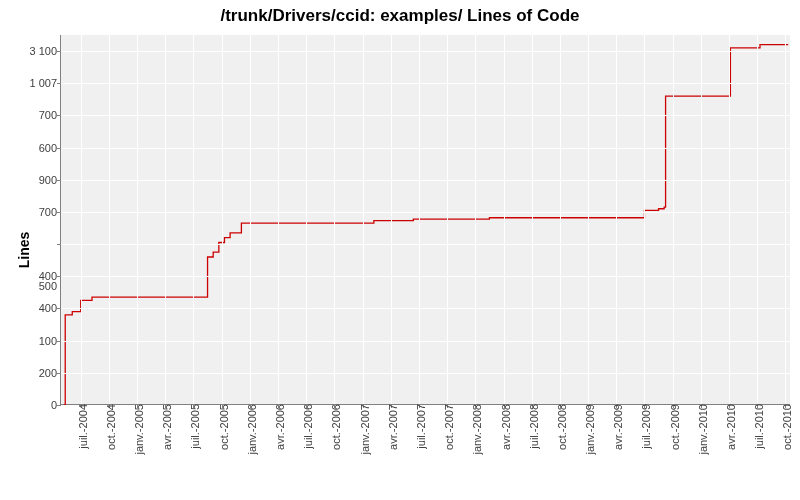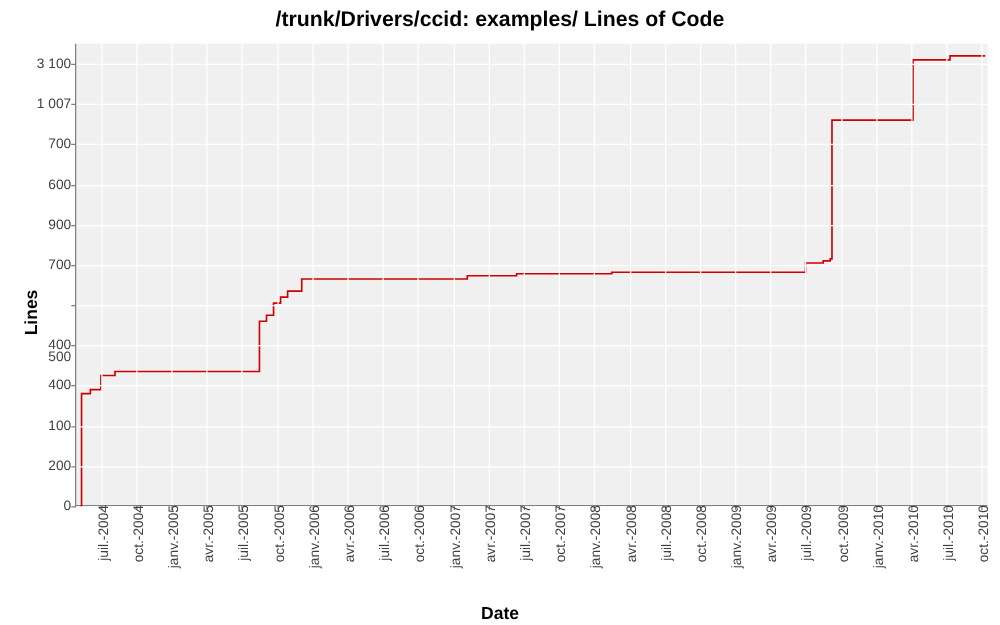--- a/index.html
+++ b/index.html
@@ -112,21 +112,20 @@
     stroke: #cc0000;
     stroke-width: 1.3;
   }
 </style>
 </head>
 <body>
 
 <div class="chart-container">
   <div class="title">/trunk/Drivers/ccid: examples/ Lines of Code</div>
   <div class="y-label">Lines</div>
-  <div class="x-label">Date</div>
   <div class="plot-area" id="plot-area">
     <svg class="line-svg" id="line-svg" width="730" height="370">
         <path d="M 2.82 370.00 L 4.23 370.00 L 4.23 279.91 L 11.27 279.91 L 11.27 276.70 L 19.73 276.70 L 19.73 265.43 L 31.00 265.43 L 31.00 262.22 L 145.15 262.22 L 145.15 262.22 L 146.56 262.22 L 146.56 222.00 L 152.20 222.00 L 152.20 217.17 L 157.84 217.17 L 157.84 207.52 L 163.47 207.52 L 163.47 202.70 L 169.11 202.70 L 169.11 197.87 L 180.39 197.87 L 180.39 188.22 L 194.48 188.22 L 194.48 188.22 L 307.22 188.22 L 307.22 188.22 L 312.86 188.22 L 312.86 185.64 L 338.22 185.64 L 338.22 185.64 L 352.32 185.64 L 352.32 184.03 L 422.78 184.03 L 422.78 184.03 L 428.42 184.03 L 428.42 182.75 L 580.62 182.75 L 580.62 182.75 L 583.44 182.75 L 583.44 175.35 L 597.53 175.35 L 597.53 173.74 L 603.17 173.74 L 603.17 172.13 L 604.58 172.13 L 604.58 61.13 L 667.99 61.13 L 667.99 61.13 L 669.40 61.13 L 669.40 12.87 L 697.59 12.87 L 697.59 12.87 L 699.00 12.87 L 699.00 9.65 L 727.18 9.65 L 727.18 9.65 " class="line-path" stroke="#cc0000"></path>
       </svg>
   <div class="y-grid" style="top: 370px;"></div>
       <div class="y-tick-mark" style="top: 370px;"></div>
       <div class="y-tick" style="top: 370px;">0</div>
       <div class="y-grid" style="top: 337.826px;"></div>
       <div class="y-tick-mark" style="top: 337.826px;"></div>
       <div class="y-tick" style="top: 337.826px;">200</div>

